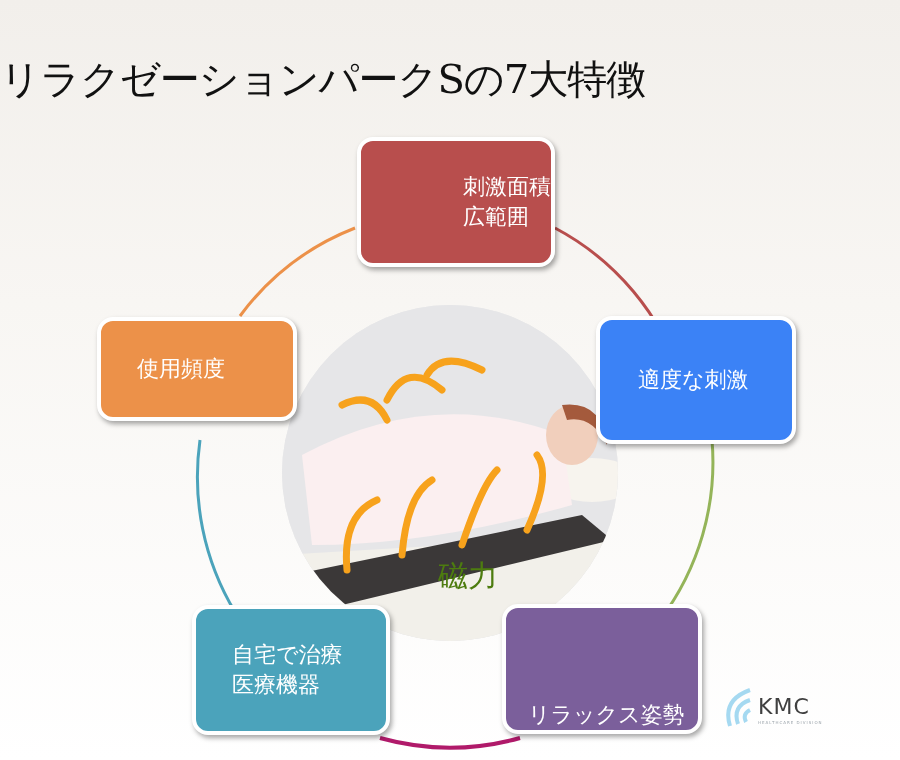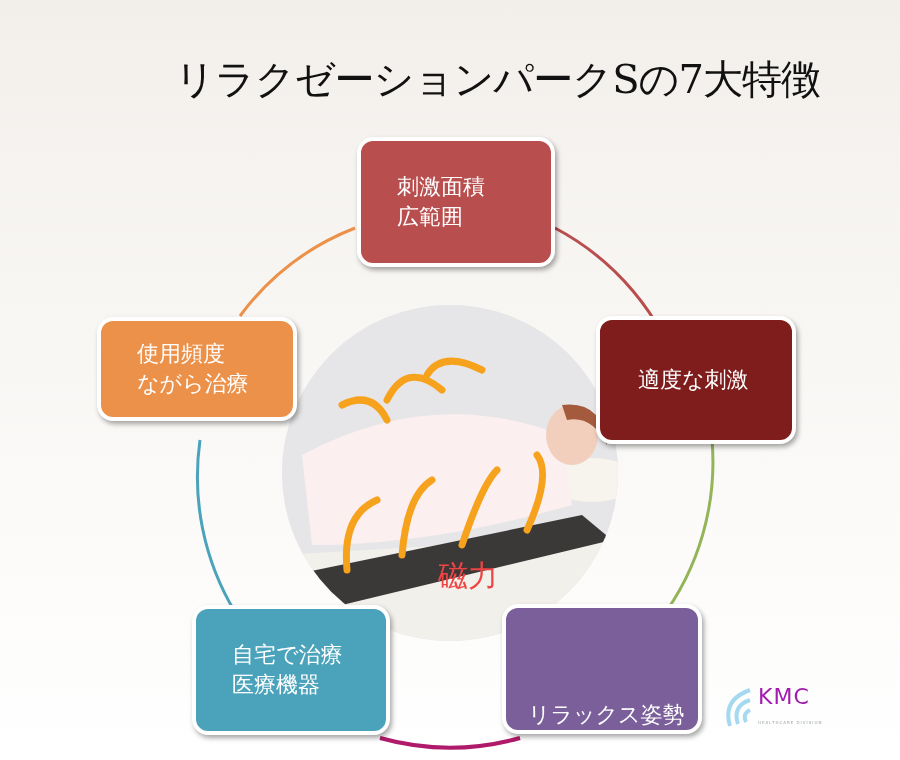--- a/index.html
+++ b/index.html
@@ -1,30 +1,30 @@
 <!DOCTYPE html>
 <html><head>
 <meta charset="utf-8">
 <style>
   html,body{margin:0;padding:0;}
   body{width:900px;height:760px;overflow:hidden;position:relative;
     background:linear-gradient(#f2efeb 0%,#f8f6f3 40%,#ffffff 100%);
     font-family:"DejaVu Sans","Liberation Sans",sans-serif;}
-  .title{position:absolute;left:0;top:52px;width:820px;text-align:right;
+  .title{position:absolute;left:0;top:52px;width:820px;text-align:left;
     font-family:"DejaVu Serif","Liberation Serif",serif;font-size:40px;color:#111;letter-spacing:-1px;}
   svg.ring{position:absolute;left:0;top:0;}
   .photo{position:absolute;left:282px;top:305px;width:336px;height:336px;border-radius:50%;
     overflow:hidden;background:#e9e9e9;}
   .card{position:absolute;width:190px;height:122px;border-radius:16px;border:4px solid #fff;
     box-shadow:2px 3px 5px rgba(0,0,0,.35);color:#fff;font-size:22px;line-height:30px;
     display:flex;align-items:center;box-sizing:border-box;padding-left:36px;}
   .card span{display:block;}
-  .magnet{position:absolute;left:438px;top:556px;font-size:30px;color:#ef4444;}
+  .magnet{position:absolute;left:438px;top:556px;font-size:30px;color:#4d7c0f;}
   .logo{position:absolute;left:718px;top:676px;width:110px;height:70px;}
-  .logo .txt{position:absolute;left:40px;top:8px;font-size:22px;color:#a21caf;letter-spacing:1px;}
+  .logo .txt{position:absolute;left:40px;top:18px;font-size:22px;color:#404040;letter-spacing:1px;}
   .logo .sub{position:absolute;left:40px;top:44px;font-size:4px;color:#9aa3aa;letter-spacing:1px;}
 </style>
 </head>
 <body>
 
 <div class="title">リラクゼーションパークSの7大特徴</div>
 
 <svg class="ring" width="900" height="760" viewBox="0 0 900 760">
   <path d="M555 228 A262 262 0 0 1 682 380" fill="none" stroke="#b84e4d" stroke-width="3"></path>
   <path d="M712 440 A262 262 0 0 1 660 620" fill="none" stroke="#94b459" stroke-width="3"></path>
@@ -48,46 +48,45 @@
       <path d="M180 240 Q200 180 215 165"></path>
       <path d="M245 225 Q270 170 255 150"></path>
       <path d="M60 100 Q90 85 105 115"></path>
       <path d="M105 95 Q125 55 160 85"></path>
       <path d="M145 70 Q160 45 200 65"></path>
     </g>
   </svg>
 </div>
 <div class="magnet">磁力</div>
 
-<div class="card" style="left:357px;top:137px;width:198px;height:130px;background:#b84e4d;">
+<div class="card" style="left:357px;top:137px;width:198px;height:130px;background:#b84e4d;justify-content:flex-end;">
   <div>
       <span>刺激面積</span>
       <span>広範囲</span>
     </div>
 </div>
-<div class="card" style="left:596px;top:316px;width:200px;height:128px;background:#7f1d1d;padding-left:38px;">
+<div class="card" style="left:596px;top:316px;width:200px;height:128px;background:#3b82f6;padding-left:38px;">
   <div>
       <span>適度な刺激</span>
     </div>
 </div>
 <div class="card" style="left:502px;top:604px;width:200px;height:130px;background:#7b5f9b;padding-left:22px;align-items:flex-end;">
   <div>
       <span>リラックス姿勢</span>
     </div>
 </div>
 <div class="card" style="left:192px;top:605px;width:198px;height:130px;background:#4ba3bb;">
   <div>
       <span>自宅で治療</span>
       <span>医療機器</span>
     </div>
 </div>
 <div class="card" style="left:97px;top:317px;width:200px;height:104px;background:#ec9149;">
   <div>
       <span>使用頻度</span>
-      <span>ながら治療</span>
     </div>
 </div>
 
 <div class="logo">
   <svg width="40" height="70" viewBox="0 0 40 70">
     <g fill="none" stroke="#8fd0ee" stroke-width="4" opacity=".8">
       <path d="M32 14 Q4 24 12 50"></path>
       <path d="M32 24 Q14 30 20 48"></path>
       <path d="M32 34 Q24 38 28 46"></path>
     </g>

